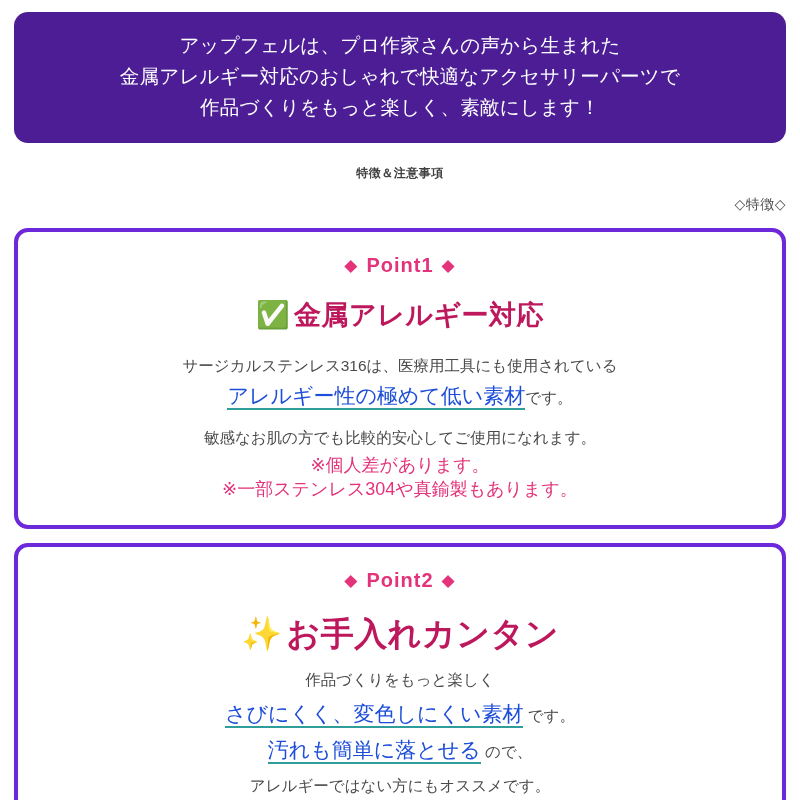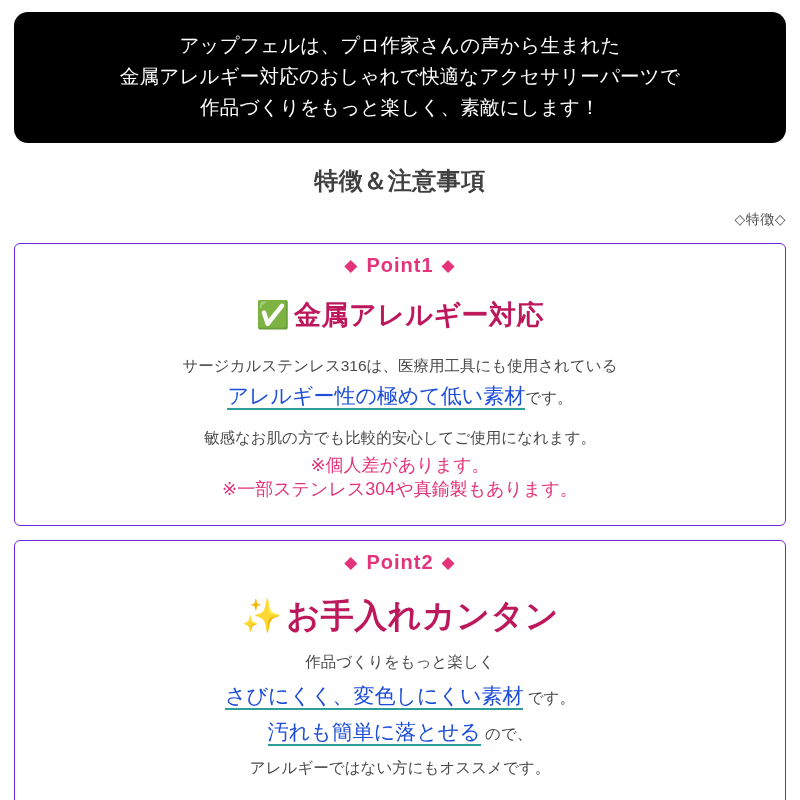--- a/index.html
+++ b/index.html
@@ -18,58 +18,58 @@
     width: 800px;
     height: 800px;
     position: relative;
     box-sizing: border-box;
     padding: 0 14px;
   }
 
   
   .hero {
     margin: 12px 0 0 0;
-    background: #000000;
+    background: #4c1d95;
     border-radius: 14px;
     color: #ffffff;
     text-align: center;
     padding: 18px 20px 20px 20px;
     box-sizing: border-box;
   }
   .hero-line {
     font-size: 19.5px;
     line-height: 31px;
     font-weight: 400;
     letter-spacing: 0.2px;
     white-space: nowrap;
   }
 
   
   .section-title {
     text-align: center;
-    font-size: 24px;
+    font-size: 12px;
     font-weight: 700;
     color: #3f3f3f;
     margin-top: 22px;
     letter-spacing: 0.5px;
   }
   .section-sub {
     text-align: right;
     font-size: 14px;
     color: #4a4a4a;
     margin-top: 14px;
     letter-spacing: 0.5px;
   }
 
   
   .card {
-    border: 1px solid #6d28d9;
-    border-radius: 6px;
+    border: 4px solid #6d28d9;
+    border-radius: 14px;
     margin-top: 14px;
-    padding: 10px 20px 24px 20px;
+    padding: 22px 20px 24px 20px;
     box-sizing: border-box;
     text-align: center;
     background: #ffffff;
   }
   .point-label {
     color: #e3337a;
     font-size: 20px;
     font-weight: 700;
     letter-spacing: 1px;
   }

